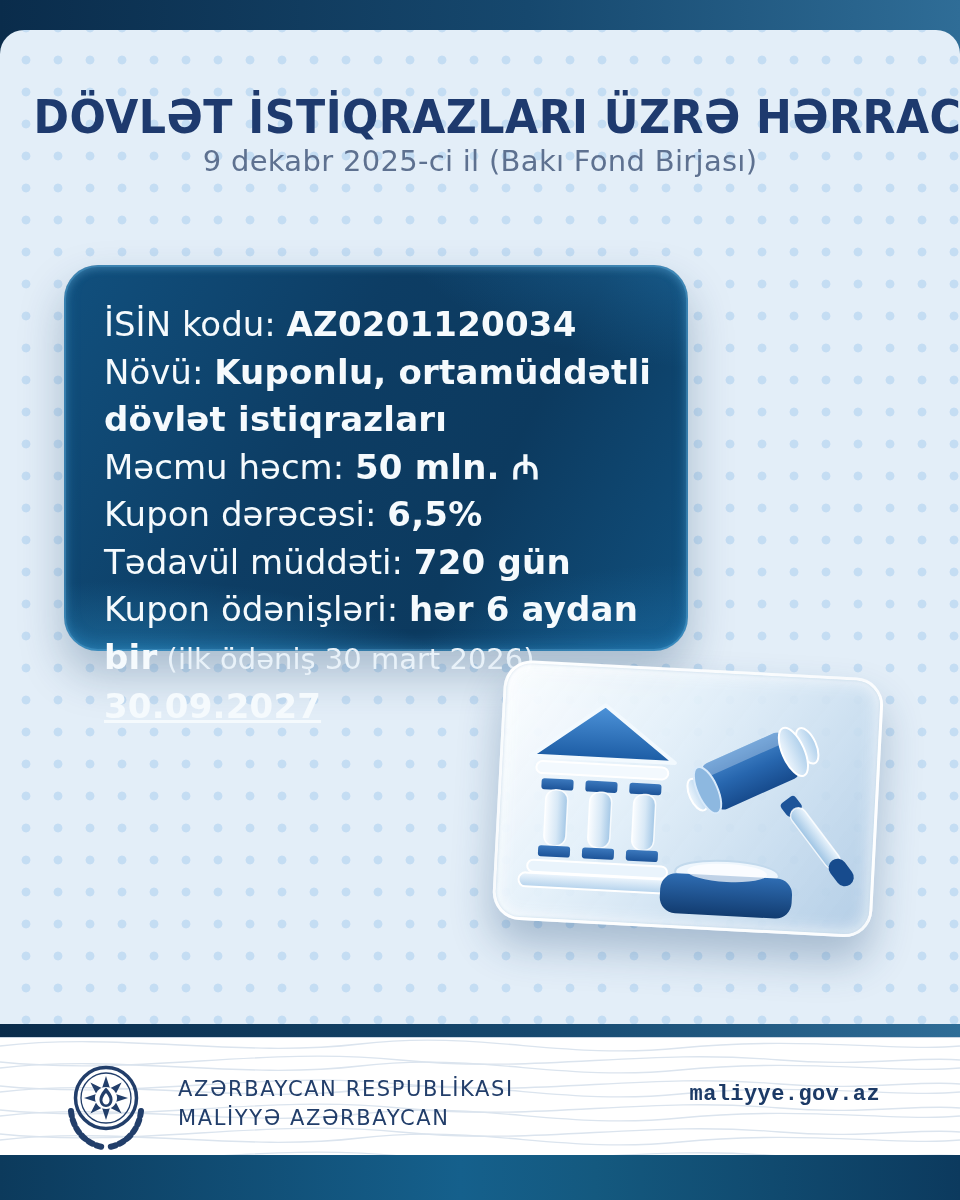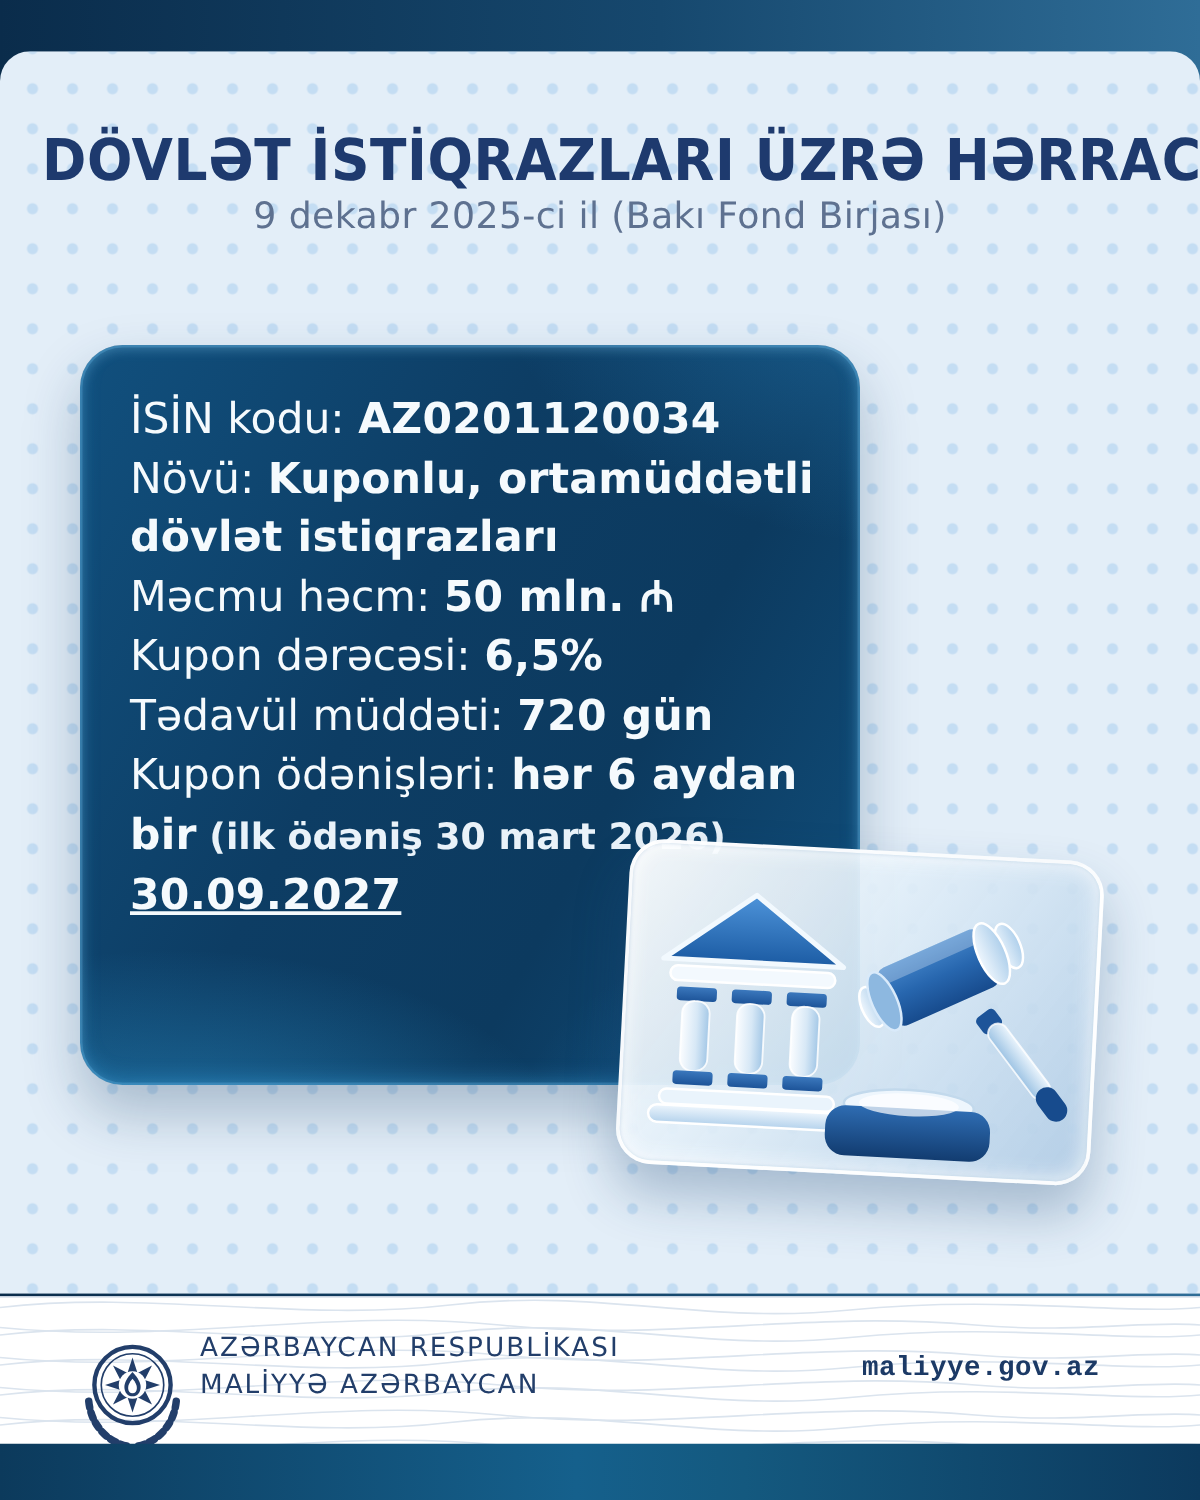--- a/index.html
+++ b/index.html
@@ -5,72 +5,72 @@
   html,body{margin:0;padding:0;}
   body{
     width:960px;height:1200px;overflow:hidden;
     font-family:"DejaVu Sans","Liberation Sans",sans-serif;
   }
   .poster{position:relative;width:960px;height:1200px;overflow:hidden;
     background:linear-gradient(90deg,#0a2c4b 0%,#16486e 55%,#2f6d97 100%);}
 
   
   .content{
-    position:absolute;left:0;top:41px;width:960px;height:994px;
+    position:absolute;left:0;top:30px;width:960px;height:994px;
     background-color:#e3eef8;
     background-image:radial-gradient(circle,rgba(150,195,235,.40) 4px,rgba(150,195,235,0) 4.8px);
     background-size:32px 32px;background-position:10px 14px;
     border-radius:24px 24px 0 0;
   }
 
   .title{
     margin:0;padding-top:60px;text-align:center;white-space:nowrap;
     font-size:46px;font-weight:800;letter-spacing:.5px;color:#1e3a6e;
     transform:scaleX(.93);transform-origin:50% 50%;
   }
   .subtitle{
     text-align:center;
     font-size:29px;font-weight:400;color:#5e7190;letter-spacing:.3px;
   }
 
   
   .info-card{
-    position:absolute;left:64px;top:235px;width:624px;height:592px;
+    position:absolute;left:64px;top:235px;width:624px;height:386px;
     box-sizing:border-box;border-radius:34px;padding:36px 28px 0 40px;
     background:
       radial-gradient(95% 55% at 12% 112%, rgba(50,165,225,.55), rgba(50,165,225,0) 55%),
       radial-gradient(120% 85% at 108% -12%, rgba(45,145,210,.48), rgba(45,145,210,0) 46%),
       radial-gradient(80% 50% at 100% 105%, rgba(40,140,205,.35), rgba(40,140,205,0) 55%),
       linear-gradient(118deg,#11507e 0%,#0d3d64 40%,#0c3a5f 66%,#11517f 100%);
     box-shadow:
       inset 0 0 0 2px rgba(110,195,245,.25),
       inset 0 3px 10px rgba(150,220,255,.30),
       inset 0 -5px 16px rgba(60,170,235,.30),
       0 22px 45px rgba(15,55,95,.28);
   }
   .card-line{font-size:34px;line-height:47.5px;color:#f5fafd;}
   .card-line .lbl{font-weight:400;}
   .card-line .val{font-weight:700;letter-spacing:.2px;}
   .card-line .val.vblock{display:block;text-decoration:underline;}
-  .card-line .note{font-weight:700;font-size:29px;color:#e9f2f9;}
+  .card-line .note{font-weight:400;font-size:29px;color:#e9f2f9;}
 
   
   .glass-card{
     position:absolute;left:505px;top:629px;width:374px;height:254px;
     transform:rotate(3deg);transform-origin:0 0;border-radius:28px;
     background:linear-gradient(125deg,rgba(252,254,255,.96) 0%,rgba(228,240,249,.92) 38%,rgba(199,220,238,.90) 72%,rgba(176,203,228,.94) 100%);
     border:3px solid rgba(255,255,255,.9);
     box-shadow:0 24px 42px rgba(25,70,115,.30), inset 0 0 18px rgba(255,255,255,.85), inset 0 0 3px rgba(110,155,195,.6);
   }
   .glass-card svg{position:absolute;inset:0;}
 
   
   .footer{position:absolute;left:0;top:1037px;width:960px;height:118px;background:#ffffff;border-top:1px solid #c9d4e2;}
   .footer .waves{position:absolute;inset:0;}
-  .footer-left{position:absolute;left:56px;top:26px;height:100px;display:flex;align-items:flex-start;gap:4px;}
+  .footer-left{position:absolute;left:56px;top:16px;height:100px;display:flex;align-items:center;gap:22px;}
   .org{color:#223e6a;font-size:21px;line-height:29px;letter-spacing:1.6px;font-weight:400;}
   .website{position:absolute;right:80px;top:44px;font-size:22px;font-weight:700;color:#1c3a66;letter-spacing:.4px;font-family:Liberation Mono, monospace;}
 
   .bottombar{position:absolute;left:0;top:1155px;width:960px;height:45px;
     background:linear-gradient(90deg,#0c3a5c 0%,#15608c 48%,#14597f 62%,#0c3a5e 100%);}
 </style>
 </head>
 <body>
 
 <div class="poster">

